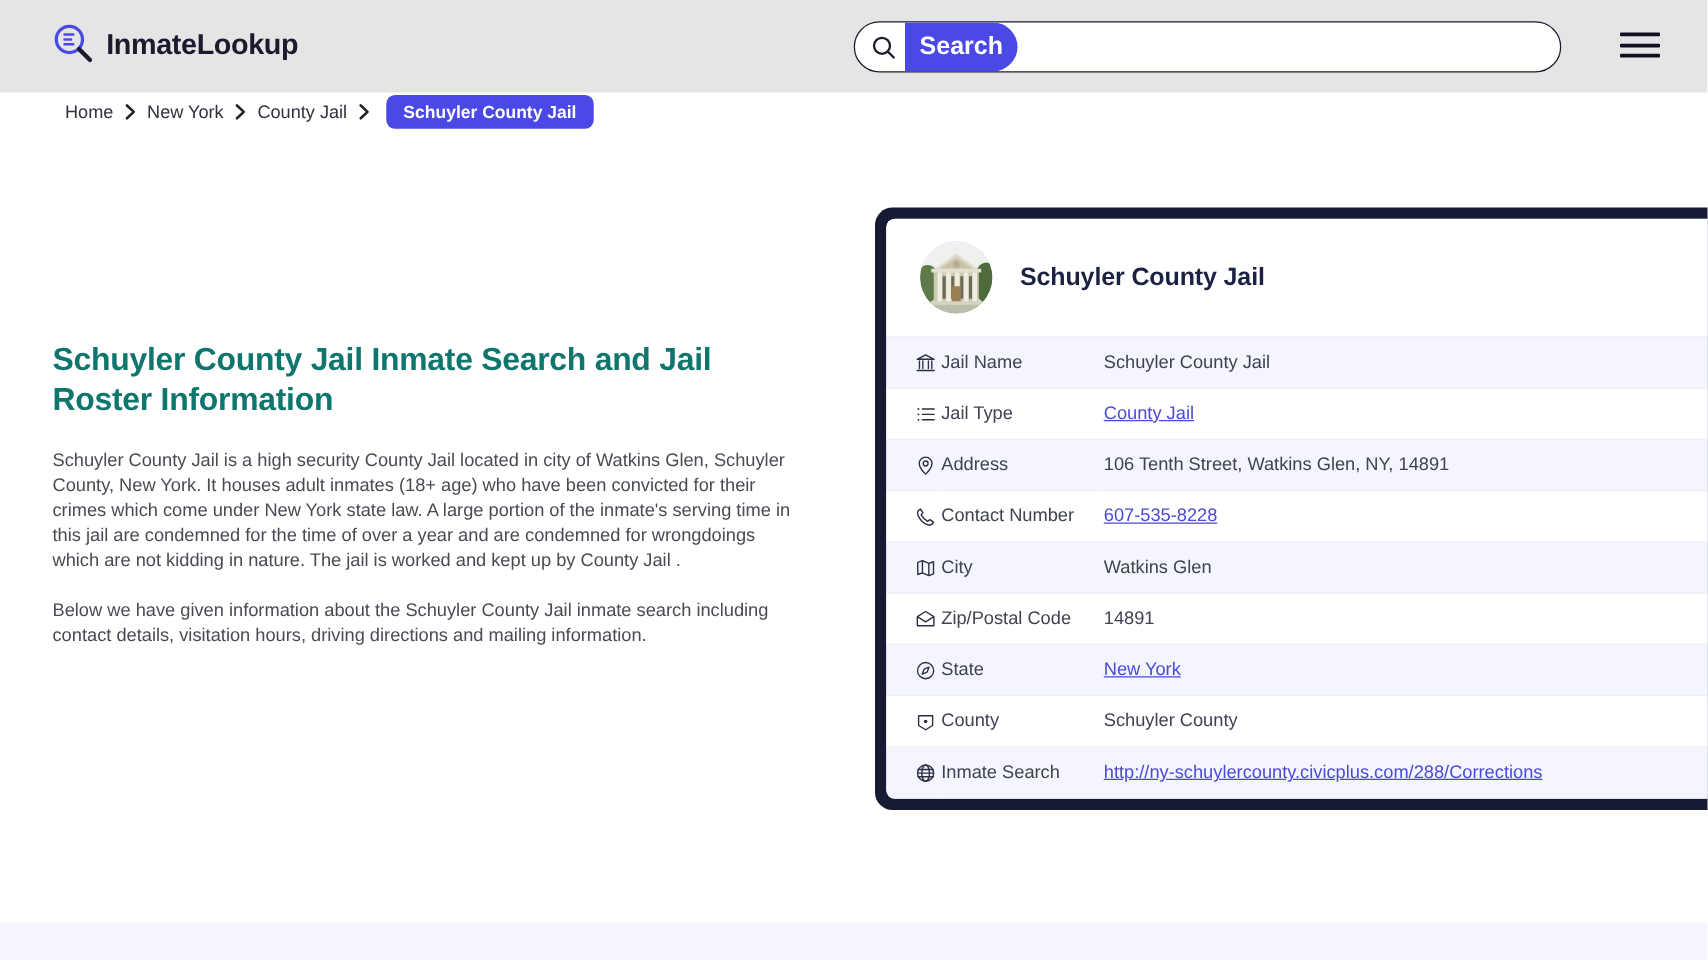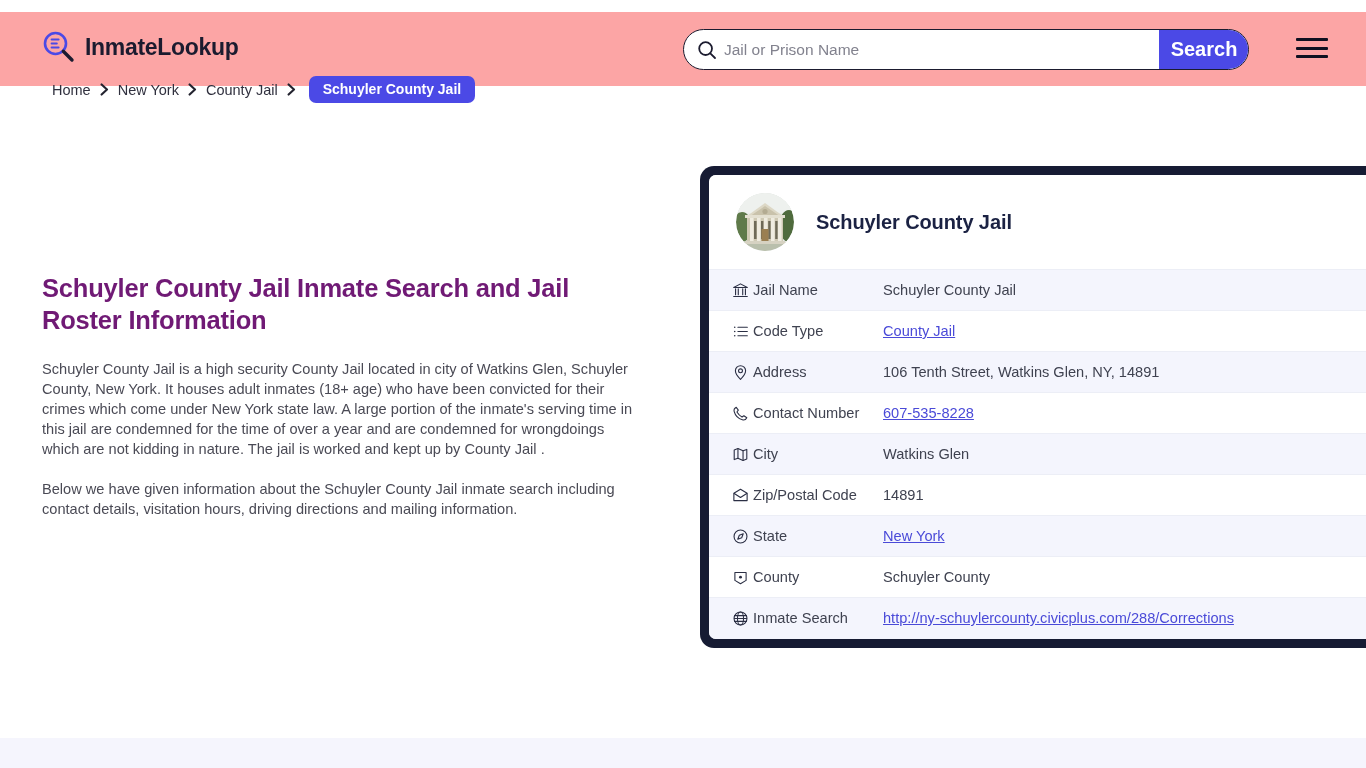--- a/index.html
+++ b/index.html
@@ -7,23 +7,23 @@
   html, body {
     width: 1366px; height: 768px;
     background: #ffffff;
     font-family: "Liberation Sans", sans-serif;
     overflow: hidden;
   }
   body { position: relative; }
 
   
   .header {
-    position: absolute; top: 12px; left: 0;
+    position: absolute; top: 0; left: 0;
     width: 1366px; height: 74px;
-    background: #fca5a5;
+    background: #e5e5e5;
     display: flex; align-items: center;
   }
   .logo {
     position: absolute; left: 42px; top: 18px;
     display: flex; align-items: center; gap: 9px;
     cursor: pointer;
   }
   .logo-icon { width: 34px; height: 34px; display: block; }
   .logo-text {
     font-size: 23px; font-weight: 700; letter-spacing: -0.3px;
@@ -95,21 +95,21 @@
     border-radius: 7px;
     margin-left: 4px;
   }
 
   
   .left-col {
     position: absolute; left: 42px; top: 272px; width: 600px;
   }
   .page-title {
     font-size: 25.5px; font-weight: 700; line-height: 1.26;
-    color: #701a75; letter-spacing: -0.2px;
+    color: #0f766e; letter-spacing: -0.2px;
     margin-bottom: 23px;
   }
   .body-p {
     font-size: 14.6px; line-height: 20px;
     color: #4a4a55;
     margin-bottom: 20px;
     max-width: 592px;
   }
   .body-p:last-child { margin-bottom: 16px; }
 
@@ -192,21 +192,20 @@
     <span class="logo-text">InmateLookup</span>
   </div>
 
   <div class="searchbar">
     <span class="search-icon-wrap">
       <svg width="20" height="20" viewBox="0 0 20 20">
         <circle cx="8.6" cy="8.6" r="6.4" fill="none" stroke="#1b1b2f" stroke-width="1.8"></circle>
         <path d="M13.3 13.3 L18 18" stroke="#1b1b2f" stroke-width="1.8" stroke-linecap="round"></path>
       </svg>
     </span>
-    <input class="search-input" type="text" placeholder="Jail or Prison Name" style="">
     <button class="search-btn">Search</button>
   </div>
 
   <div class="hamburger">
     <span></span>
     <span></span>
     <span></span>
   </div>
 </div>
 
@@ -301,21 +300,21 @@
 
         <tr class="info-row plain">
           <td class="cell-icon">
             <svg width="17" height="17" viewBox="0 0 20 20" fill="none" stroke="#2b2f44" stroke-width="1.4" stroke-linecap="round">
               <path d="M7 5 h11 M7 10 h11 M7 15 h11"></path>
               <circle cx="3.2" cy="5" r="0.9" fill="#2b2f44" stroke="none"></circle>
               <circle cx="3.2" cy="10" r="0.9" fill="#2b2f44" stroke="none"></circle>
               <circle cx="3.2" cy="15" r="0.9" fill="#2b2f44" stroke="none"></circle>
             </svg>
           </td>
-          <td class="cell-label">Code Type</td>
+          <td class="cell-label">Jail Type</td>
           <td class="cell-value"><a href="#">County Jail</a></td>
         </tr>
 
         <tr class="info-row alt">
           <td class="cell-icon">
             <svg width="17" height="17" viewBox="0 0 20 20" fill="none" stroke="#2b2f44" stroke-width="1.3" stroke-linejoin="round">
               <path d="M10 18 C10 18 16 12.2 16 8 A6 6 0 1 0 4 8 C4 12.2 10 18 10 18 Z"></path>
               <circle cx="10" cy="8" r="2.3"></circle>
             </svg>
           </td>

